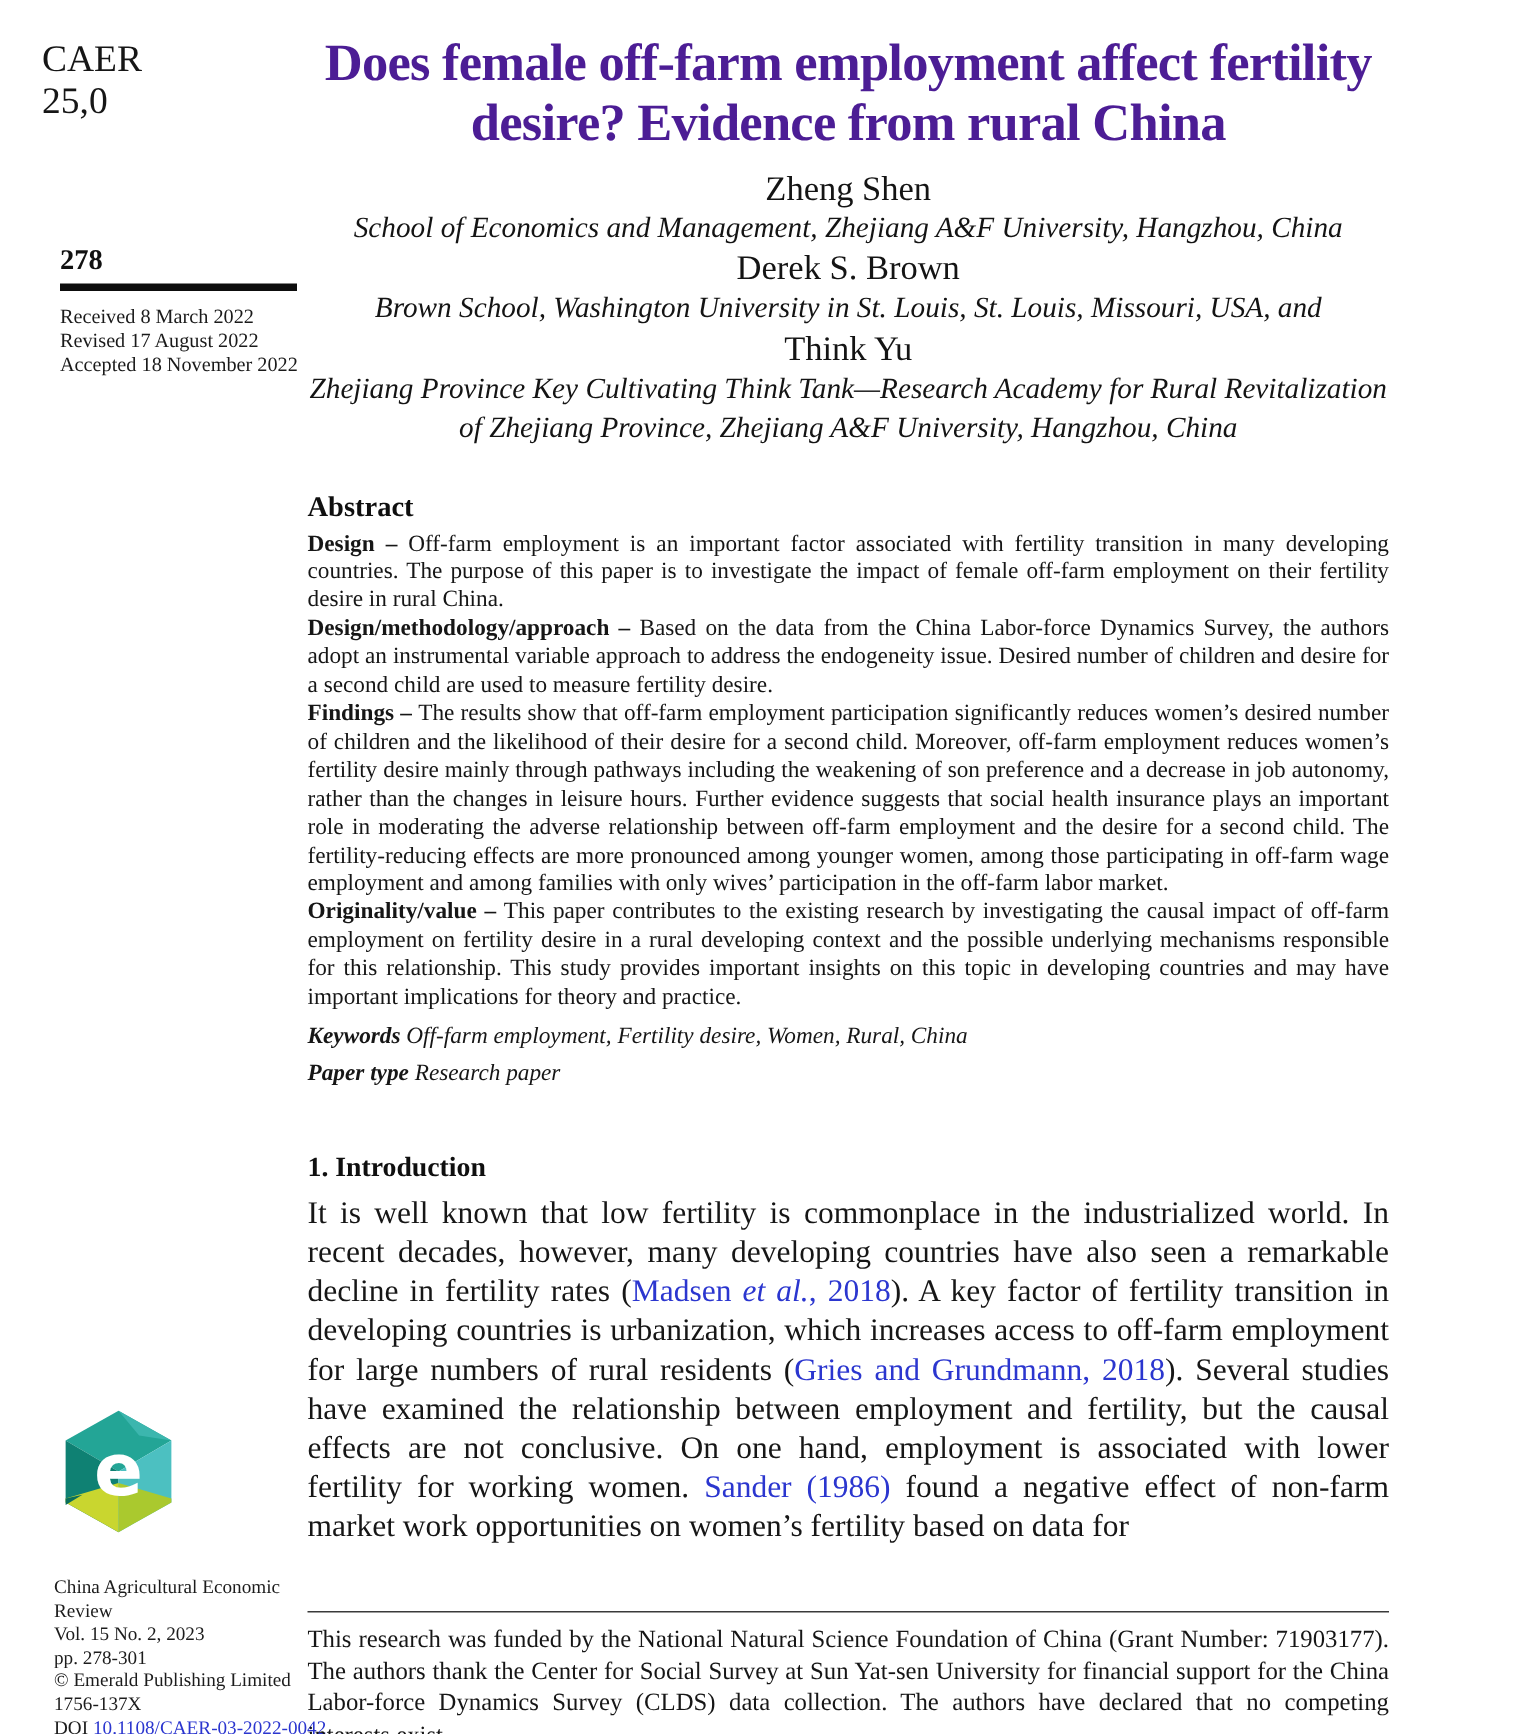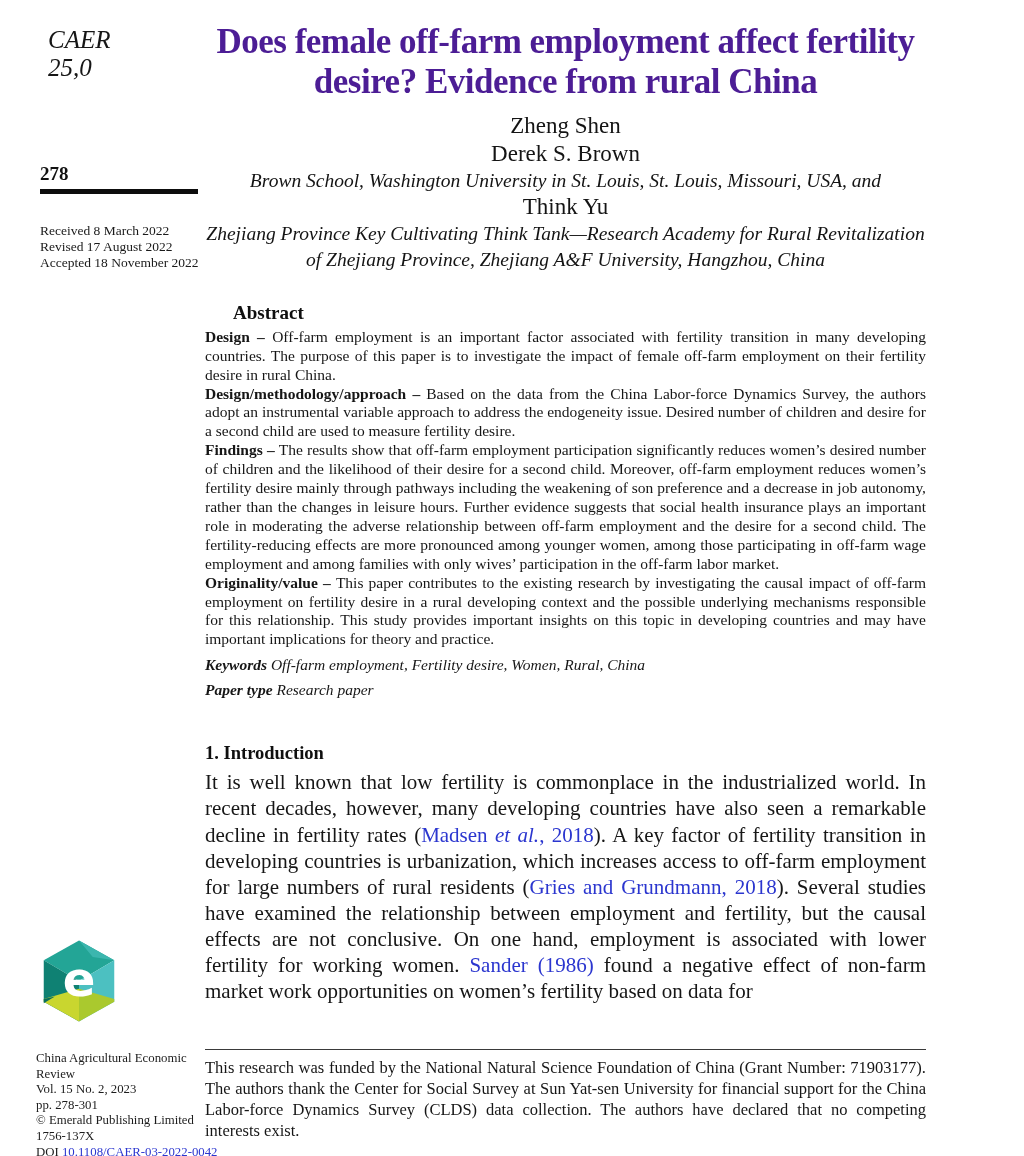--- a/index.html
+++ b/index.html
@@ -1,43 +1,43 @@
 <!DOCTYPE html>
 <html><head>
 <meta charset="utf-8">
 <style>
   * { margin: 0; padding: 0; box-sizing: border-box; }
   html, body { width: 1024px; height: 1156px; background: #ffffff; overflow: hidden; }
   body { font-family: "Liberation Serif", "DejaVu Serif", serif; color: #111; }
   .page { position: relative; width: 1024px; height: 1156px; background: #fff; }
 
   
-  .sidebar-top { position: absolute; left: 48px; top: 26px; width: 160px; font-style: italic; }
+  .sidebar-top { position: absolute; left: 28px; top: 26px; width: 160px; }
   .journal-code { font-size: 25px; line-height: 1.12; color: #161616; }
   .page-number-block { position: absolute; left: 40px; top: 163px; width: 158px; }
   .page-number { font-size: 19px; font-weight: bold; color: #111; }
   .page-number-rule { margin-top: 4px; width: 158px; height: 5px; background: #0d0d0d; }
-  .history { position: absolute; left: 40px; top: 223px; width: 170px; font-size: 13.5px; line-height: 1.2; color: #1a1a1a; }
+  .history { position: absolute; left: 40px; top: 203px; width: 170px; font-size: 13.5px; line-height: 1.2; color: #1a1a1a; }
 
   .bottom-left { position: absolute; left: 36px; top: 933px; width: 170px; }
   .logo { width: 86px; height: 96px; display: block; }
   .imprint { margin-top: 22px; font-size: 12.8px; line-height: 1.22; color: #1c1c1c; }
   .imprint div { white-space: nowrap; }
   .doi-line { white-space: nowrap; }
   .doi-link { color: #2b36cf; text-decoration: none; }
 
   
   .main { position: absolute; left: 205px; top: 0; width: 721px; }
   .title { margin-top: 22px; text-align: center; font-size: 35px; font-weight: bold; line-height: 1.15; letter-spacing: -0.5px; color: #4c1d95; }
   .authors { margin-top: 9px; text-align: center; }
   .author-name { font-size: 23px; line-height: 1.22; color: #141414; }
   .affiliation { font-size: 19.5px; font-style: italic; line-height: 1.32; color: #141414; }
 
   .abstract { margin-top: 29px; }
-  .abstract-heading { font-size: 19px; font-weight: bold; margin-bottom: 4px; color: #0f0f0f; margin-left: 28px; }
+  .abstract-heading { font-size: 19px; font-weight: bold; margin-bottom: 4px; color: #0f0f0f; }
   .abs-para { font-size: 15.5px; line-height: 1.22; text-align: justify; color: #161616; }
   .abs-label { font-weight: bold; }
   .kv-line { margin-top: 7px; font-size: 15.5px; color: #161616; font-style: italic; }
   .kv-label { font-weight: bold; }
 
   .section { margin-top: 44px; }
   .section-heading { font-size: 18.5px; font-weight: bold; margin-bottom: 5px; color: #0f0f0f; }
   .body-para { font-size: 21px; line-height: 1.245; text-align: justify; color: #161616; }
   .ref { color: #2b36cf; cursor: pointer; }
   .ref.i { font-style: italic; }
@@ -86,20 +86,21 @@
       <div class="doi-line"><span>DOI </span><span class="doi-link">10.1108/CAER-03-2022-0042</span></div>
     </div>
   </div>
 
   <div class="main">
 
     <h1 class="title">Does female off-farm employment affect fertility desire? Evidence from rural China</h1>
 
     <div class="authors">
       <div class="author-name">Zheng Shen</div>
+      <div class="affiliation">School of Economics and Management, Zhejiang A&amp;F University, Hangzhou, China</div>
       <div class="author-name">Derek S. Brown</div>
       <div class="affiliation">Brown School, Washington University in St. Louis, St. Louis, Missouri, USA, and</div>
       <div class="author-name">Think Yu</div>
       <div class="affiliation">Zhejiang Province Key Cultivating Think Tank—Research Academy for Rural Revitalization of Zhejiang Province, Zhejiang A&amp;F University, Hangzhou, China</div>
     </div>
 
     <div class="abstract">
       <div class="abstract-heading">Abstract</div>
 
       <p class="abs-para"><span class="abs-label">Design – </span><span>Off-farm employment is an important factor associated with fertility transition in many developing countries. The purpose of this paper is to investigate the impact of female off-farm employment on their fertility desire in rural China.</span></p>

